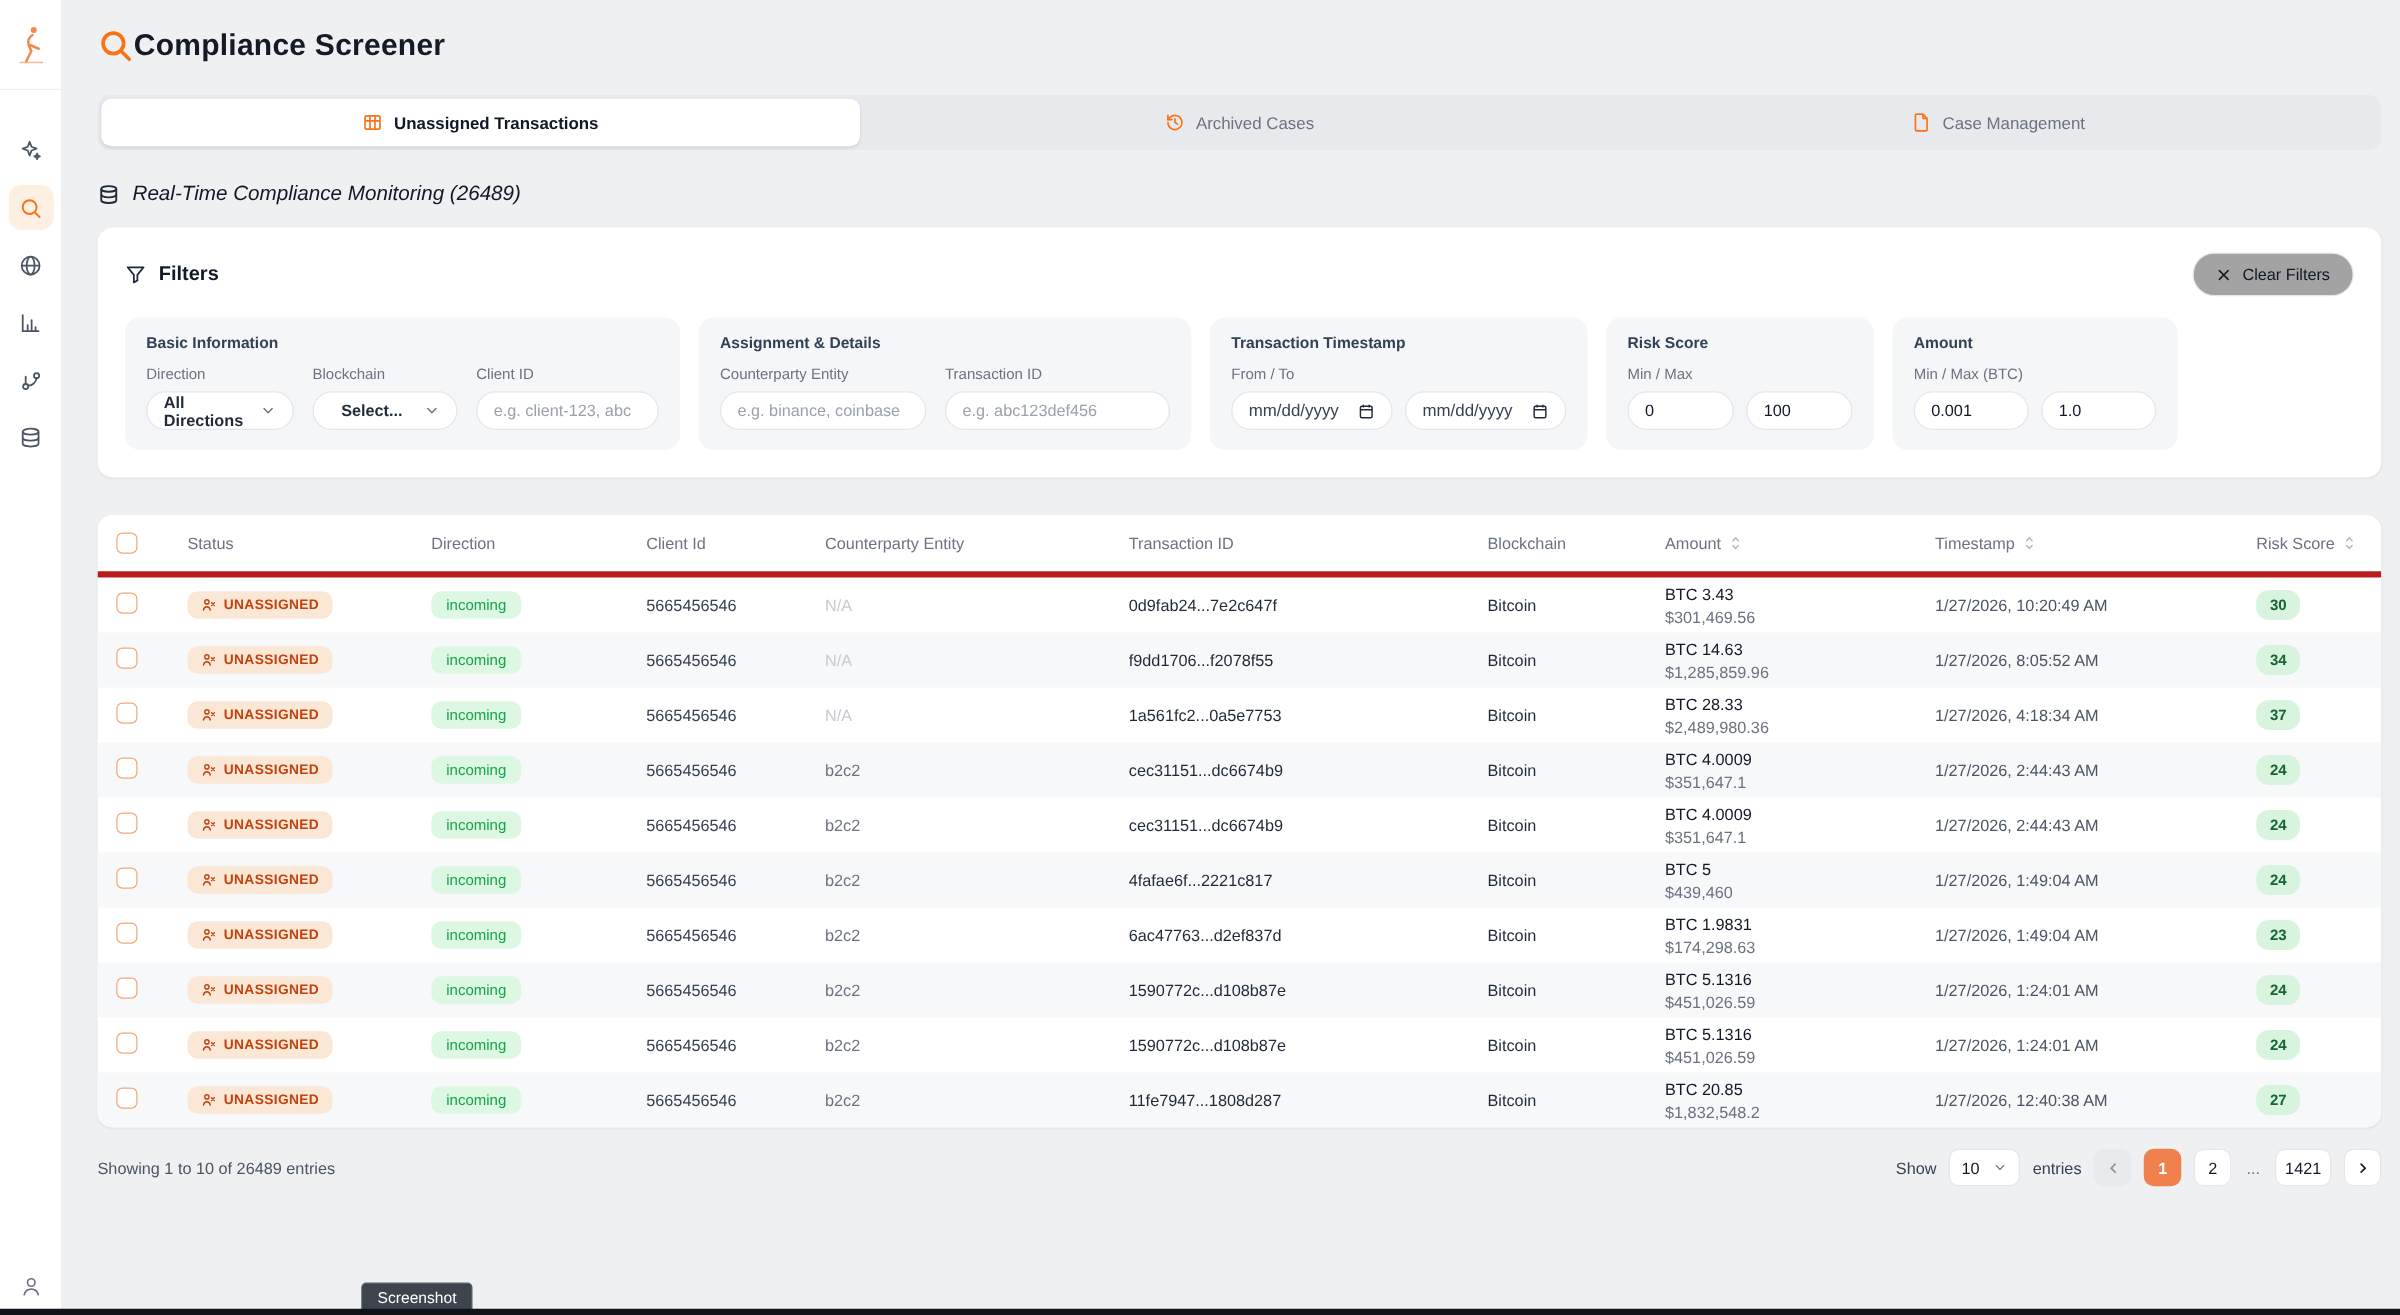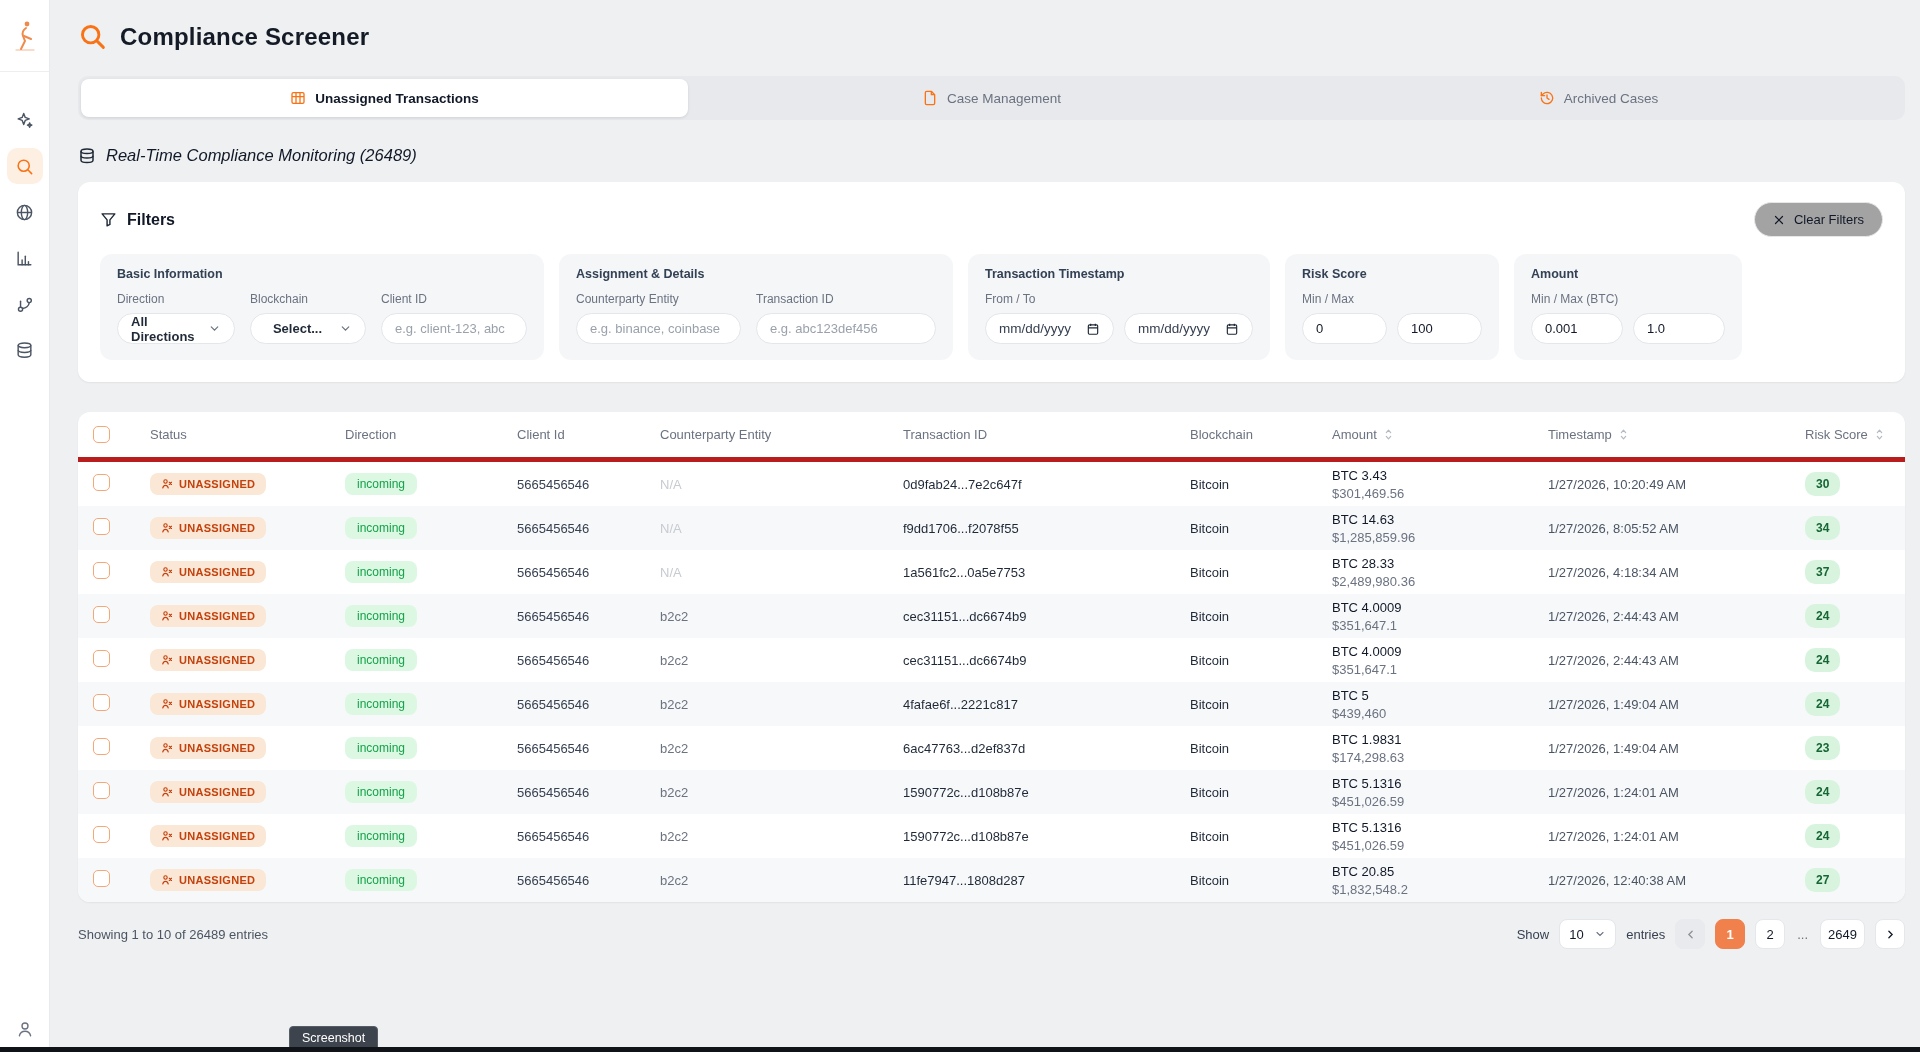--- a/index.html
+++ b/index.html
@@ -12,21 +12,21 @@
   .side-icons { display:flex; flex-direction:column; align-items:center; gap:10px; margin-top:30px; }
   .side-btn { width:36px; height:36px; display:flex; align-items:center; justify-content:center; border-radius:10px; color:#4b5563; cursor:pointer; background:transparent; border:none; }
   .side-btn svg { width:19px; height:19px; }
   .side-btn.active { background:#fdf0e3; color:#f97316; }
   .side-bottom { position:absolute; bottom:14px; left:0; width:100%; display:flex; justify-content:center; color:#6b7280; }
   .side-bottom svg { width:18px; height:18px; }
 
   
   .main { position:absolute; left:50px; top:0; right:0; bottom:0; padding:22px 15px 0 28px; }
 
-  .page-header { display:flex; align-items:center; gap:13px; }
+  .page-header { display:flex; align-items:center; }
   .page-header .hicon { color:#f97316; display:flex; }
   .page-header .hicon svg { width:29px; height:29px; }
   .page-title { font-size:24px; font-weight:700; color:#141b26; letter-spacing:.2px; }
   .page-subtitle { margin:8px 0 0 42px; font-size:15px; color:#6b7280; }
 
   
   .tabbar { margin-top:25px; background:#e7e9ec; border-radius:10px; padding:3px; display:flex; height:44px; }
   .tab { flex:1; display:flex; align-items:center; justify-content:center; gap:9px; font-size:13.5px; color:#6b7280; font-weight:500; border-radius:8px; cursor:pointer; }
   .tab svg { width:16px; height:16px; color:#f97316; }
   .tab.active { background:#fff; color:#111827; font-weight:600; box-shadow:0 1px 3px rgba(0,0,0,.10); }
@@ -201,36 +201,36 @@
       <span style="display:flex">
         <svg viewBox="0 0 24 24" fill="none" stroke="currentColor" stroke-width="2" width="16" height="16">
             <rect x="3" y="4" width="18" height="16" rx="2"></rect>
             <path d="M3 10h18M9 4v16M15 4v16"></path>
           </svg>
       </span>
       <span>Unassigned Transactions</span>
     </div>
     <div class="tab">
       <span style="display:flex">
-        <svg viewBox="0 0 24 24" fill="none" stroke="currentColor" stroke-width="2" stroke-linejoin="round" width="16" height="16">
-            <path d="M14 2H7a2 2 0 0 0-2 2v16a2 2 0 0 0 2 2h10a2 2 0 0 0 2-2V7z"></path>
-            <path d="M14 2v5h5"></path>
-          </svg>
-      </span>
-      <span>Case Management</span>
-    </div>
-    <div class="tab">
-      <span style="display:flex">
         <svg viewBox="0 0 24 24" fill="none" stroke="currentColor" stroke-width="2" stroke-linecap="round" width="16" height="16">
             <path d="M3.5 12a8.5 8.5 0 1 0 2.6-6.1L3.5 8.4"></path>
             <path d="M3.5 3.5v5h5"></path>
             <path d="M12 7.5V12l3 2"></path>
           </svg>
       </span>
       <span>Archived Cases</span>
+    </div>
+    <div class="tab">
+      <span style="display:flex">
+        <svg viewBox="0 0 24 24" fill="none" stroke="currentColor" stroke-width="2" stroke-linejoin="round" width="16" height="16">
+            <path d="M14 2H7a2 2 0 0 0-2 2v16a2 2 0 0 0 2 2h10a2 2 0 0 0 2-2V7z"></path>
+            <path d="M14 2v5h5"></path>
+          </svg>
+      </span>
+      <span>Case Management</span>
     </div>
   </div>
 
   <div class="section-head">
     <span style="display:flex">
       <svg viewBox="0 0 24 24" fill="none" stroke="currentColor" stroke-width="2" width="18" height="18">
           <ellipse cx="12" cy="5.5" rx="8" ry="3"></ellipse>
           <path d="M4 5.5v6c0 1.7 3.6 3 8 3s8-1.3 8-3v-6"></path>
           <path d="M4 11.5v6c0 1.7 3.6 3 8 3s8-1.3 8-3v-6"></path>
         </svg>
@@ -685,21 +685,21 @@
       <button class="pbtn prev">
         <span style="display:flex">
             <svg viewBox="0 0 24 24" fill="none" stroke="currentColor" stroke-width="2.4" stroke-linecap="round" width="13" height="13">
               <path d="M15 6l-6 6 6 6"></path>
             </svg>
           </span>
       </button>
       <button class="pbtn active">1</button>
       <button class="pbtn">2</button>
       <span class="ellipsis">...</span>
-      <button class="pbtn">2649</button>
+      <button class="pbtn">1421</button>
       <button class="pbtn">
         <span style="display:flex">
             <svg viewBox="0 0 24 24" fill="none" stroke="currentColor" stroke-width="2.4" stroke-linecap="round" width="13" height="13">
               <path d="M9 6l6 6-6 6"></path>
             </svg>
           </span>
       </button>
     </div>
   </div>
 </main>

